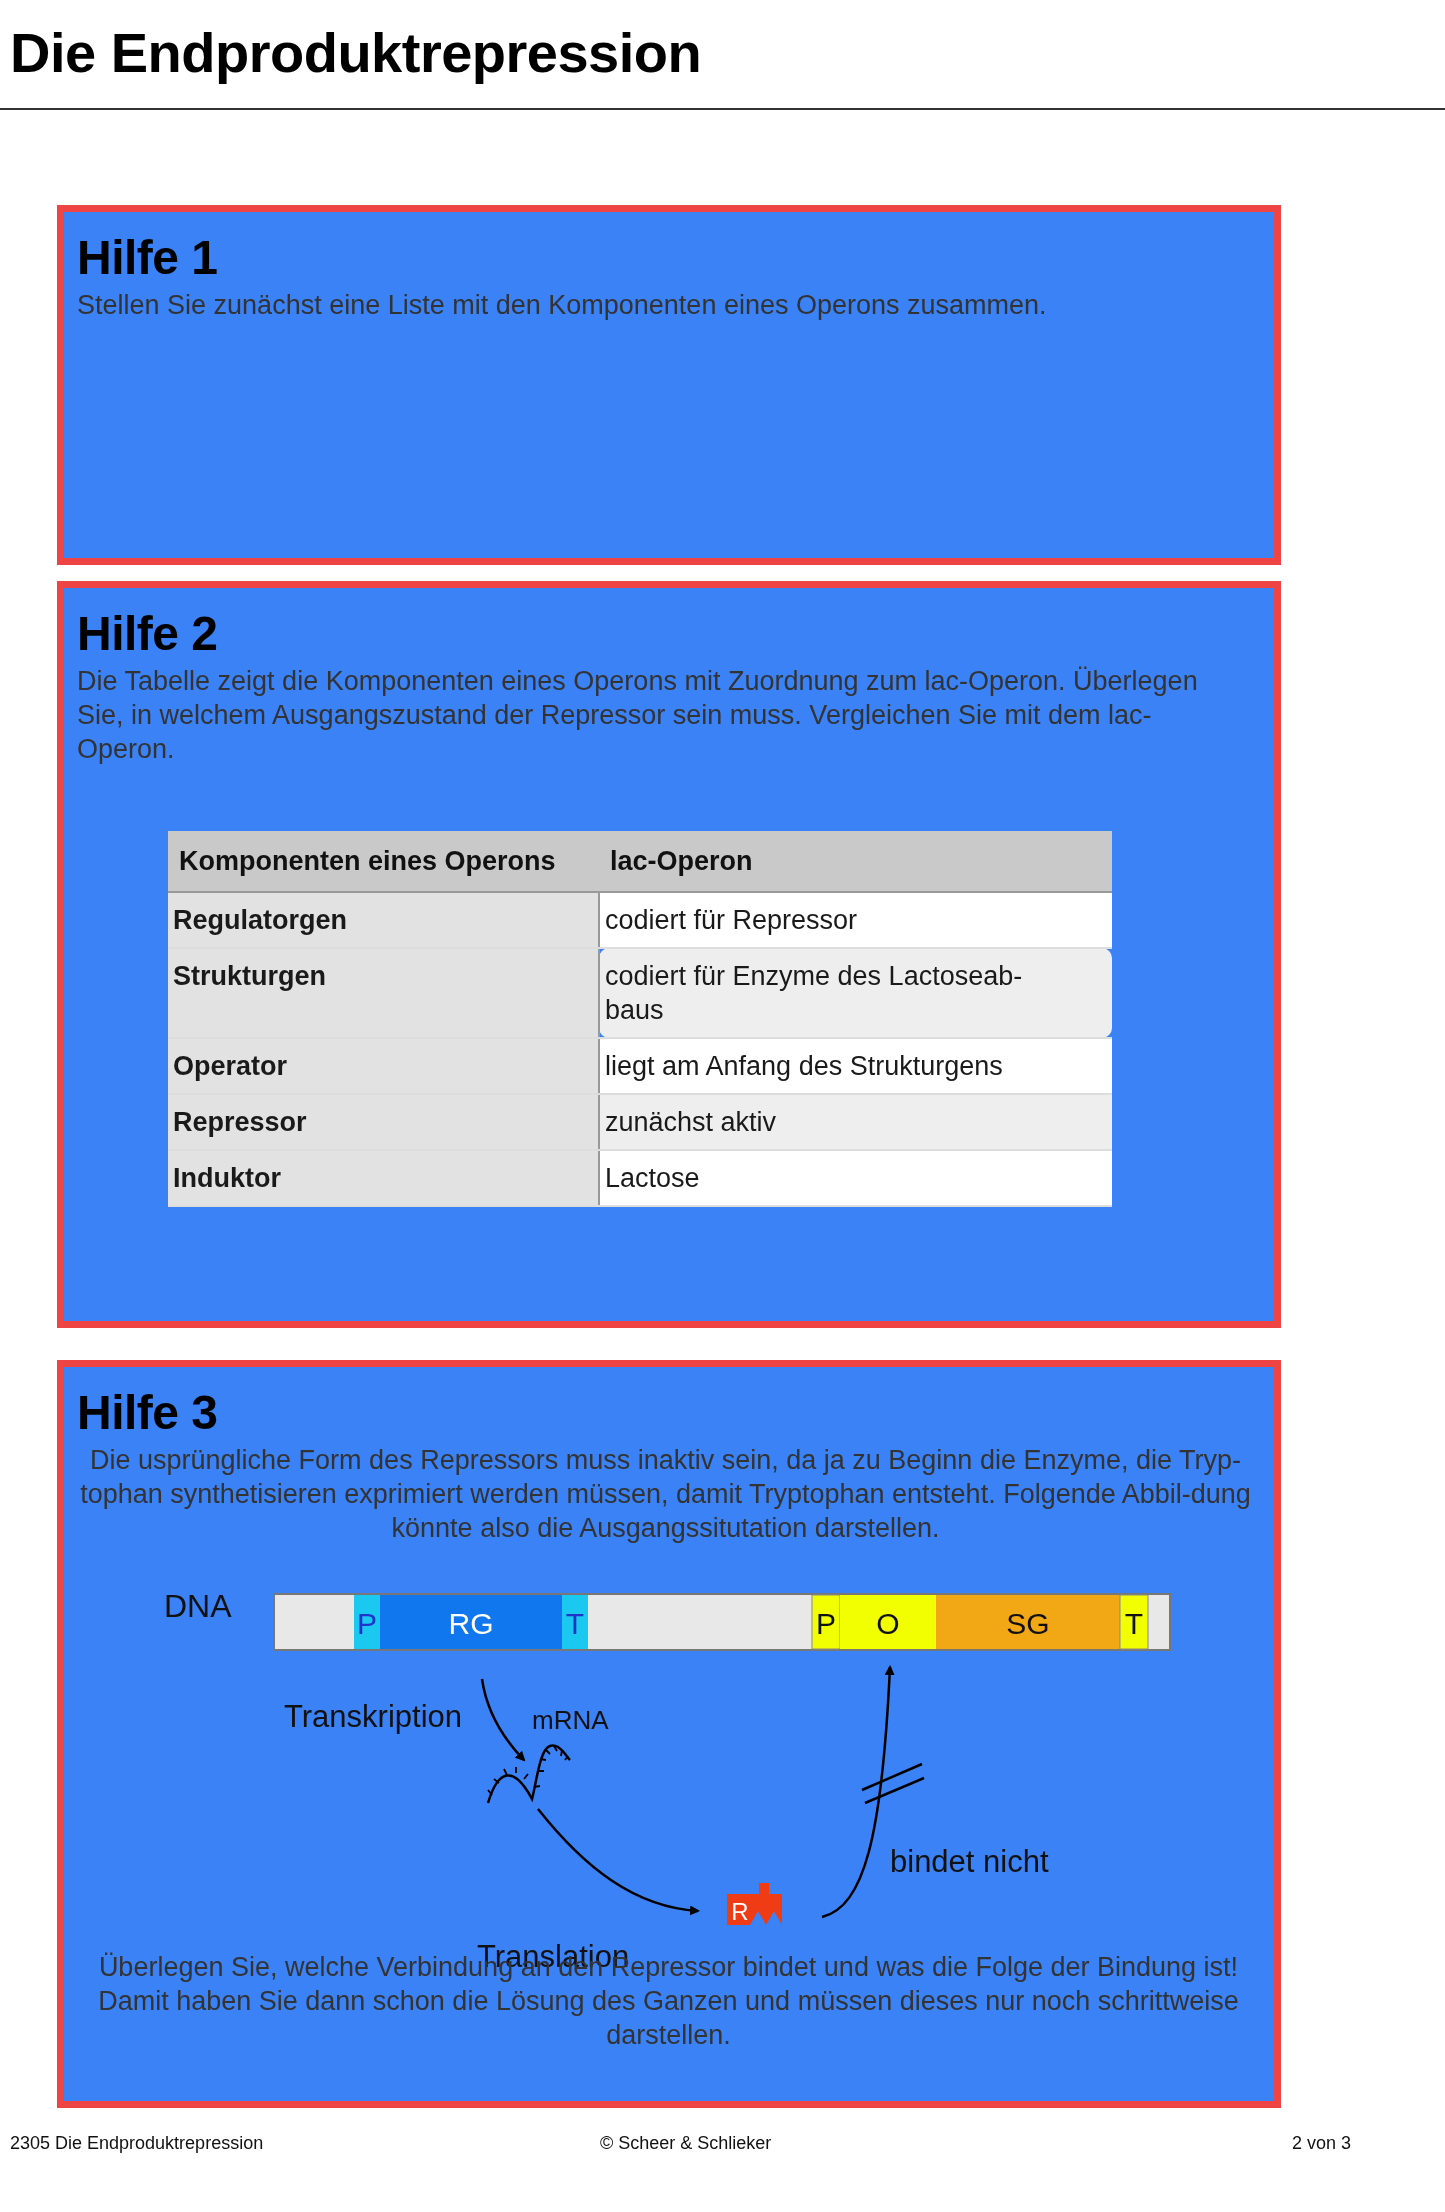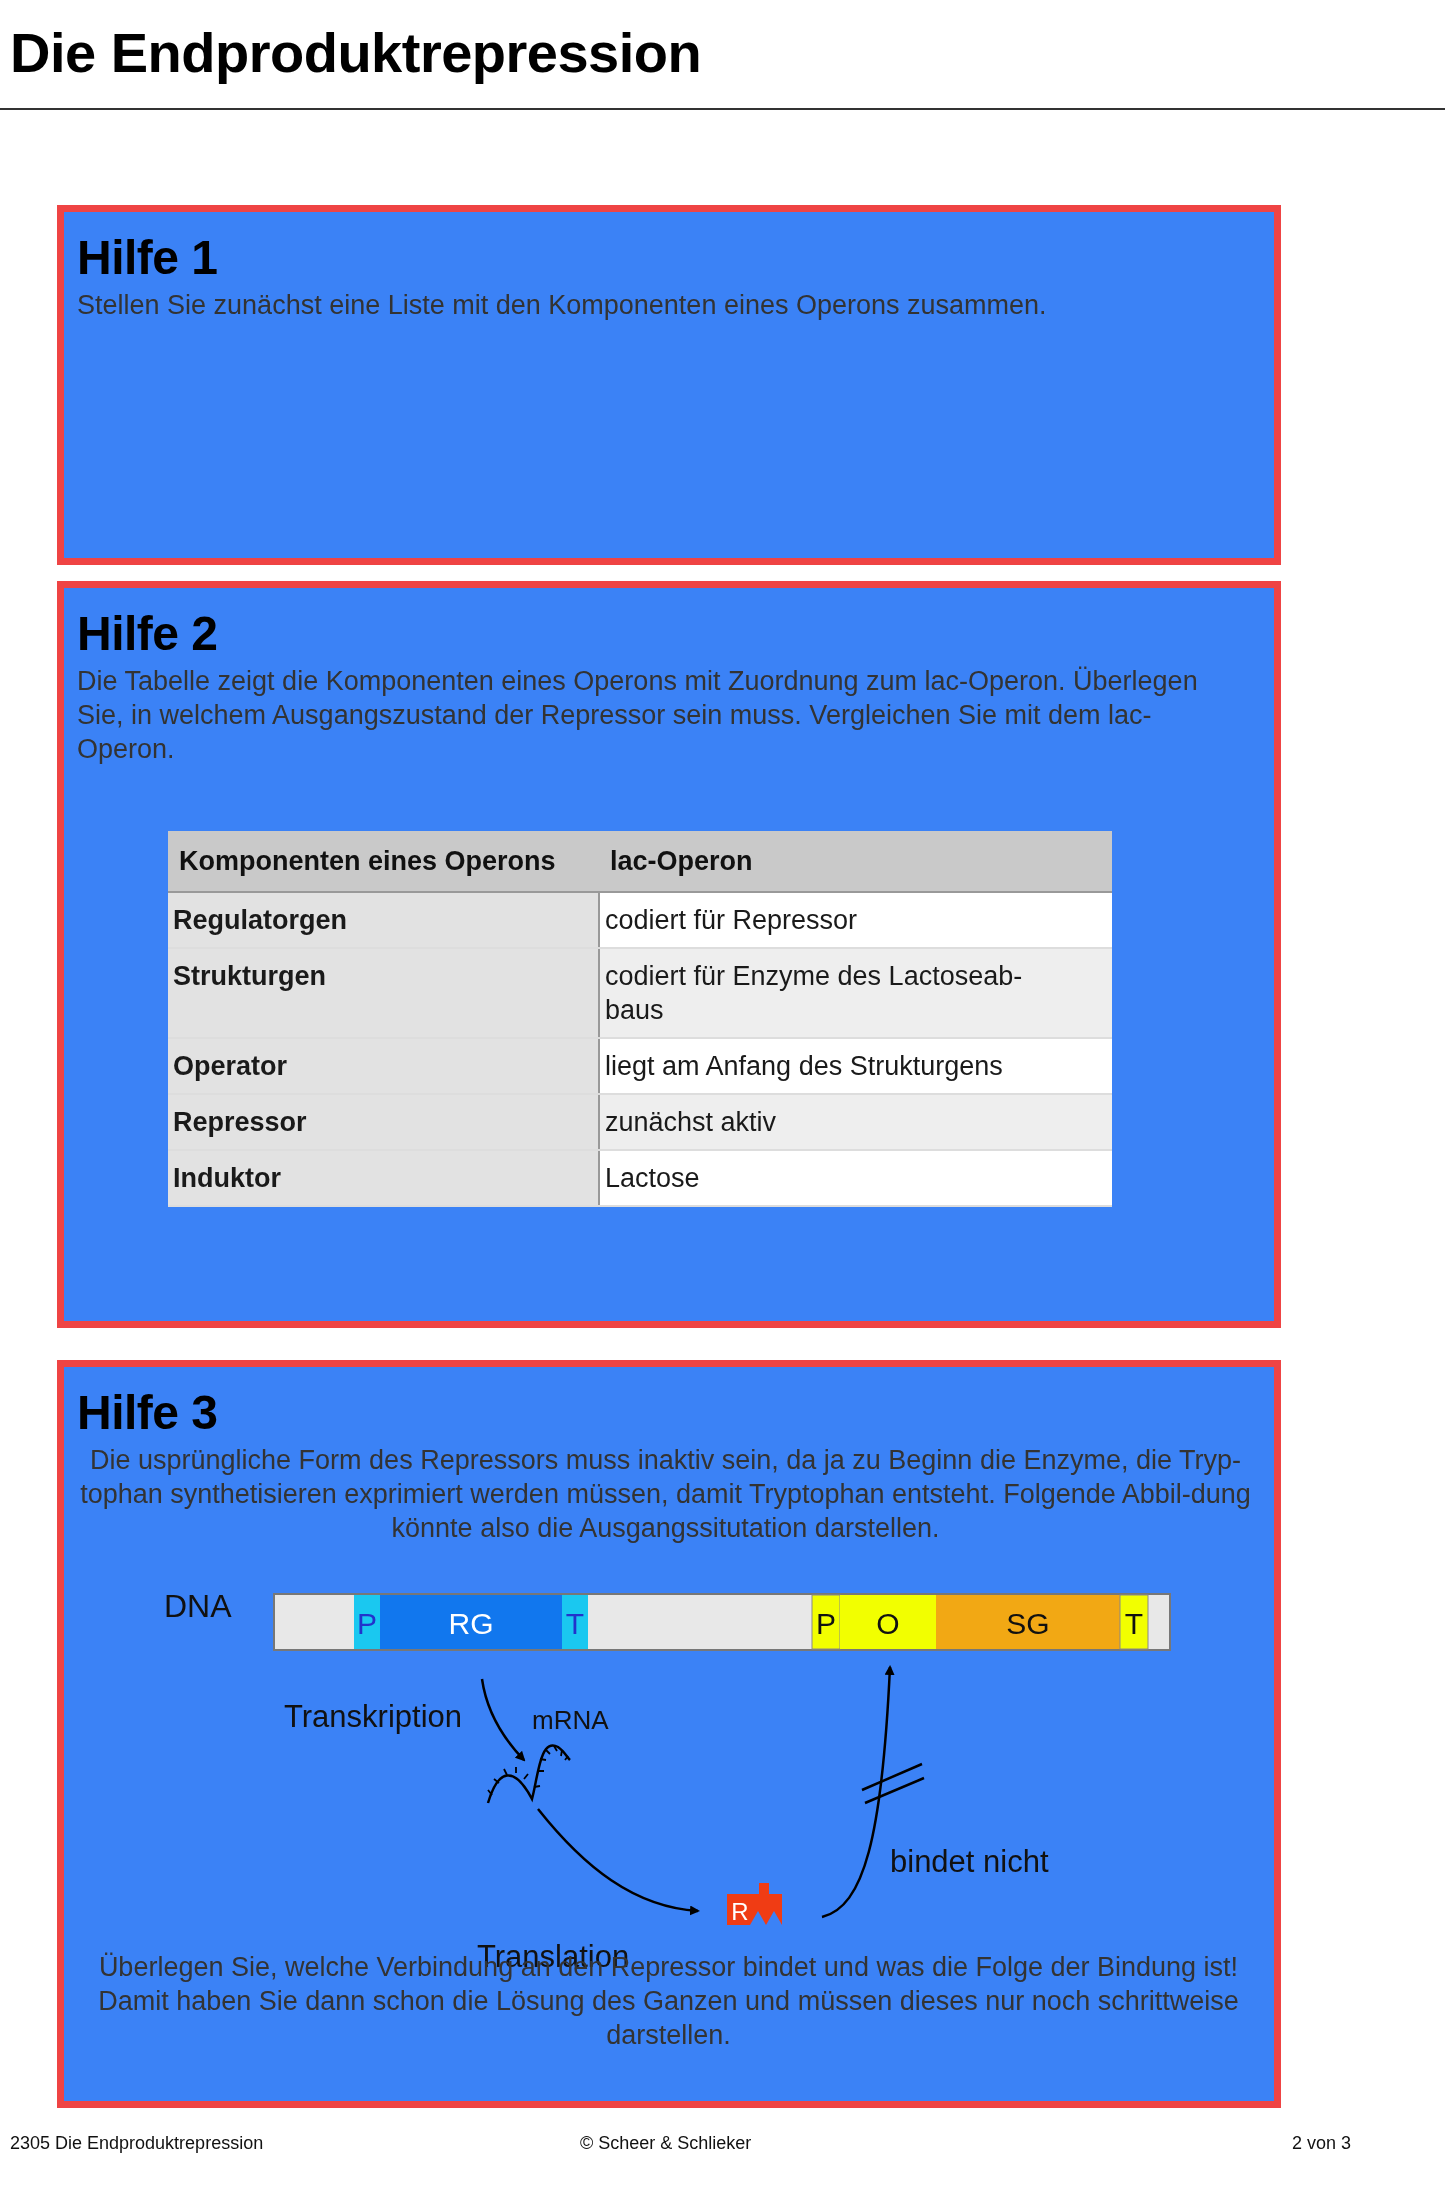--- a/index.html
+++ b/index.html
@@ -42,21 +42,21 @@
         <th>lac-Operon</th>
       </tr>
     </thead>
     <tbody>
       <tr class="odd">
         <td class="k">Regulatorgen</td>
         <td class="v">codiert für Repressor</td>
       </tr>
       <tr class="even">
         <td class="k">Strukturgen</td>
-        <td class="v" style="padding-right:40px;">codiert für Enzyme des Lactoseab-baus</td>
+        <td class="v" style="padding-right:40px;border-radius:10px;">codiert für Enzyme des Lactoseab-baus</td>
       </tr>
       <tr class="odd">
         <td class="k">Operator</td>
         <td class="v">liegt am Anfang des Strukturgens</td>
       </tr>
       <tr class="even">
         <td class="k">Repressor</td>
         <td class="v">zunächst aktiv</td>
       </tr>
       <tr class="odd">
@@ -117,14 +117,14 @@
 
     <path d="M758,550 C800,540 818,470 826,300" fill="none" stroke="#000" stroke-width="2.5" marker-end="url(#arrowhead)"></path>
     <path d="M798,423 L858,397 M801,436 L860,411" stroke="#000" stroke-width="2.5" fill="none"></path>
     <text x="826" y="505" font-family="Liberation Sans, sans-serif" font-size="31" fill="#111">bindet nicht</text>
   </svg>
 
   <p style="top:583px; right:14px;">Überlegen Sie, welche Verbindung an den Repressor bindet und was die Folge der Bindung ist! Damit haben Sie dann schon die Lösung des Ganzen und müssen dieses nur noch schrittweise darstellen.</p>
 </section>
 
 <div class="footer" style="left:10px;">2305 Die Endproduktrepression</div>
-<div class="footer" style="left:580px;">© Scheer &amp; Schlieker</div>
+<div class="footer" style="left:600px;">© Scheer &amp; Schlieker</div>
 <div class="footer" style="left:1292px;">2 von 3</div>
 
 </body></html>

